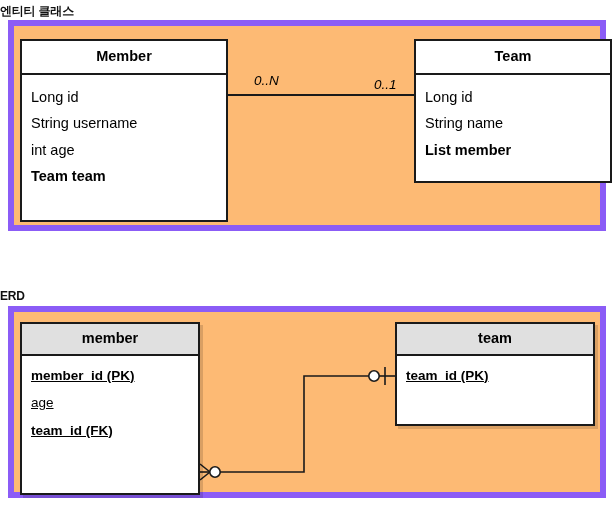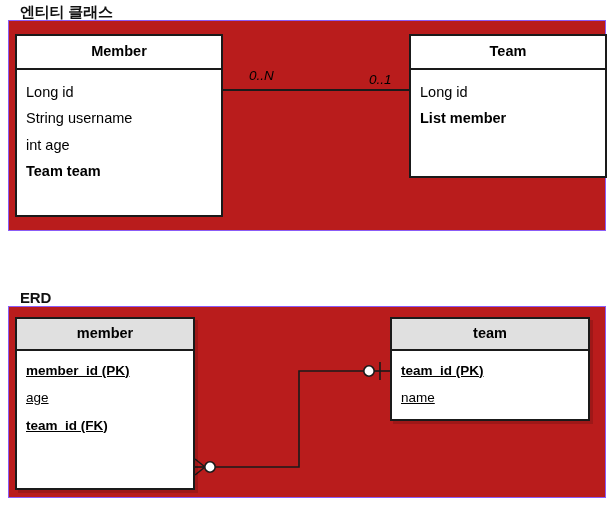--- a/index.html
+++ b/index.html
@@ -11,35 +11,35 @@
     width: 615px;
     height: 507px;
     position: relative;
     font-family: "Liberation Sans", "DejaVu Sans", sans-serif;
     overflow: hidden;
     color: #000000;
   }
 
   .section-title {
     position: absolute;
-    left: 20px;
-    font-size: 15px;
+    left: 0;
+    font-size: 12px;
     font-weight: bold;
     color: #111111;
     letter-spacing: -0.2px;
     white-space: nowrap;
     text-align: center;
   }
   #title-entity { top: 3px; }
   #title-erd    { top: 289px; }
 
   .panel {
     position: absolute;
-    background: #b91c1c;
-    border: 1px solid #8b5cf6;
+    background: #fdba74;
+    border: 6px solid #8b5cf6;
     box-sizing: border-box;
     padding-left: 47px;
   }
   #panel-entity { left: 8px; top: 20px;  width: 598px; height: 211px; }
   #panel-erd    { left: 8px; top: 306px; width: 598px; height: 192px; }
 
   
   .uml-box {
     position: absolute;
     background: #ffffff;
@@ -142,20 +142,21 @@
   </div>
 
   <div class="assoc-line"></div>
   <div class="assoc-label" id="mult-left">0..N</div>
   <div class="assoc-label" id="mult-right">0..1</div>
 
   <div class="uml-box" id="uml-team">
     <div class="uml-title">Team</div>
     <div class="uml-fields">
       <div class="row">Long id</div>
+      <div class="row">String name</div>
       <div class="row bold">List member</div>
     </div>
   </div>
 </div>
 
 <div class="section-title" id="title-erd">ERD</div>
 
 <div class="panel" id="panel-erd">
 
   <svg class="erd-connector" viewBox="0 0 598 192">
@@ -182,16 +183,15 @@
       <div class="row bold">member_id (PK)</div>
       <div class="row">age</div>
       <div class="row bold">team_id (FK)</div>
     </div>
   </div>
 
   <div class="erd-box" id="erd-team">
     <div class="erd-title" style="background: rgb(224, 224, 224);">team</div>
     <div class="erd-fields">
       <div class="row bold">team_id (PK)</div>
-      <div class="row">name</div>
     </div>
   </div>
 </div>
 
 </body></html>

